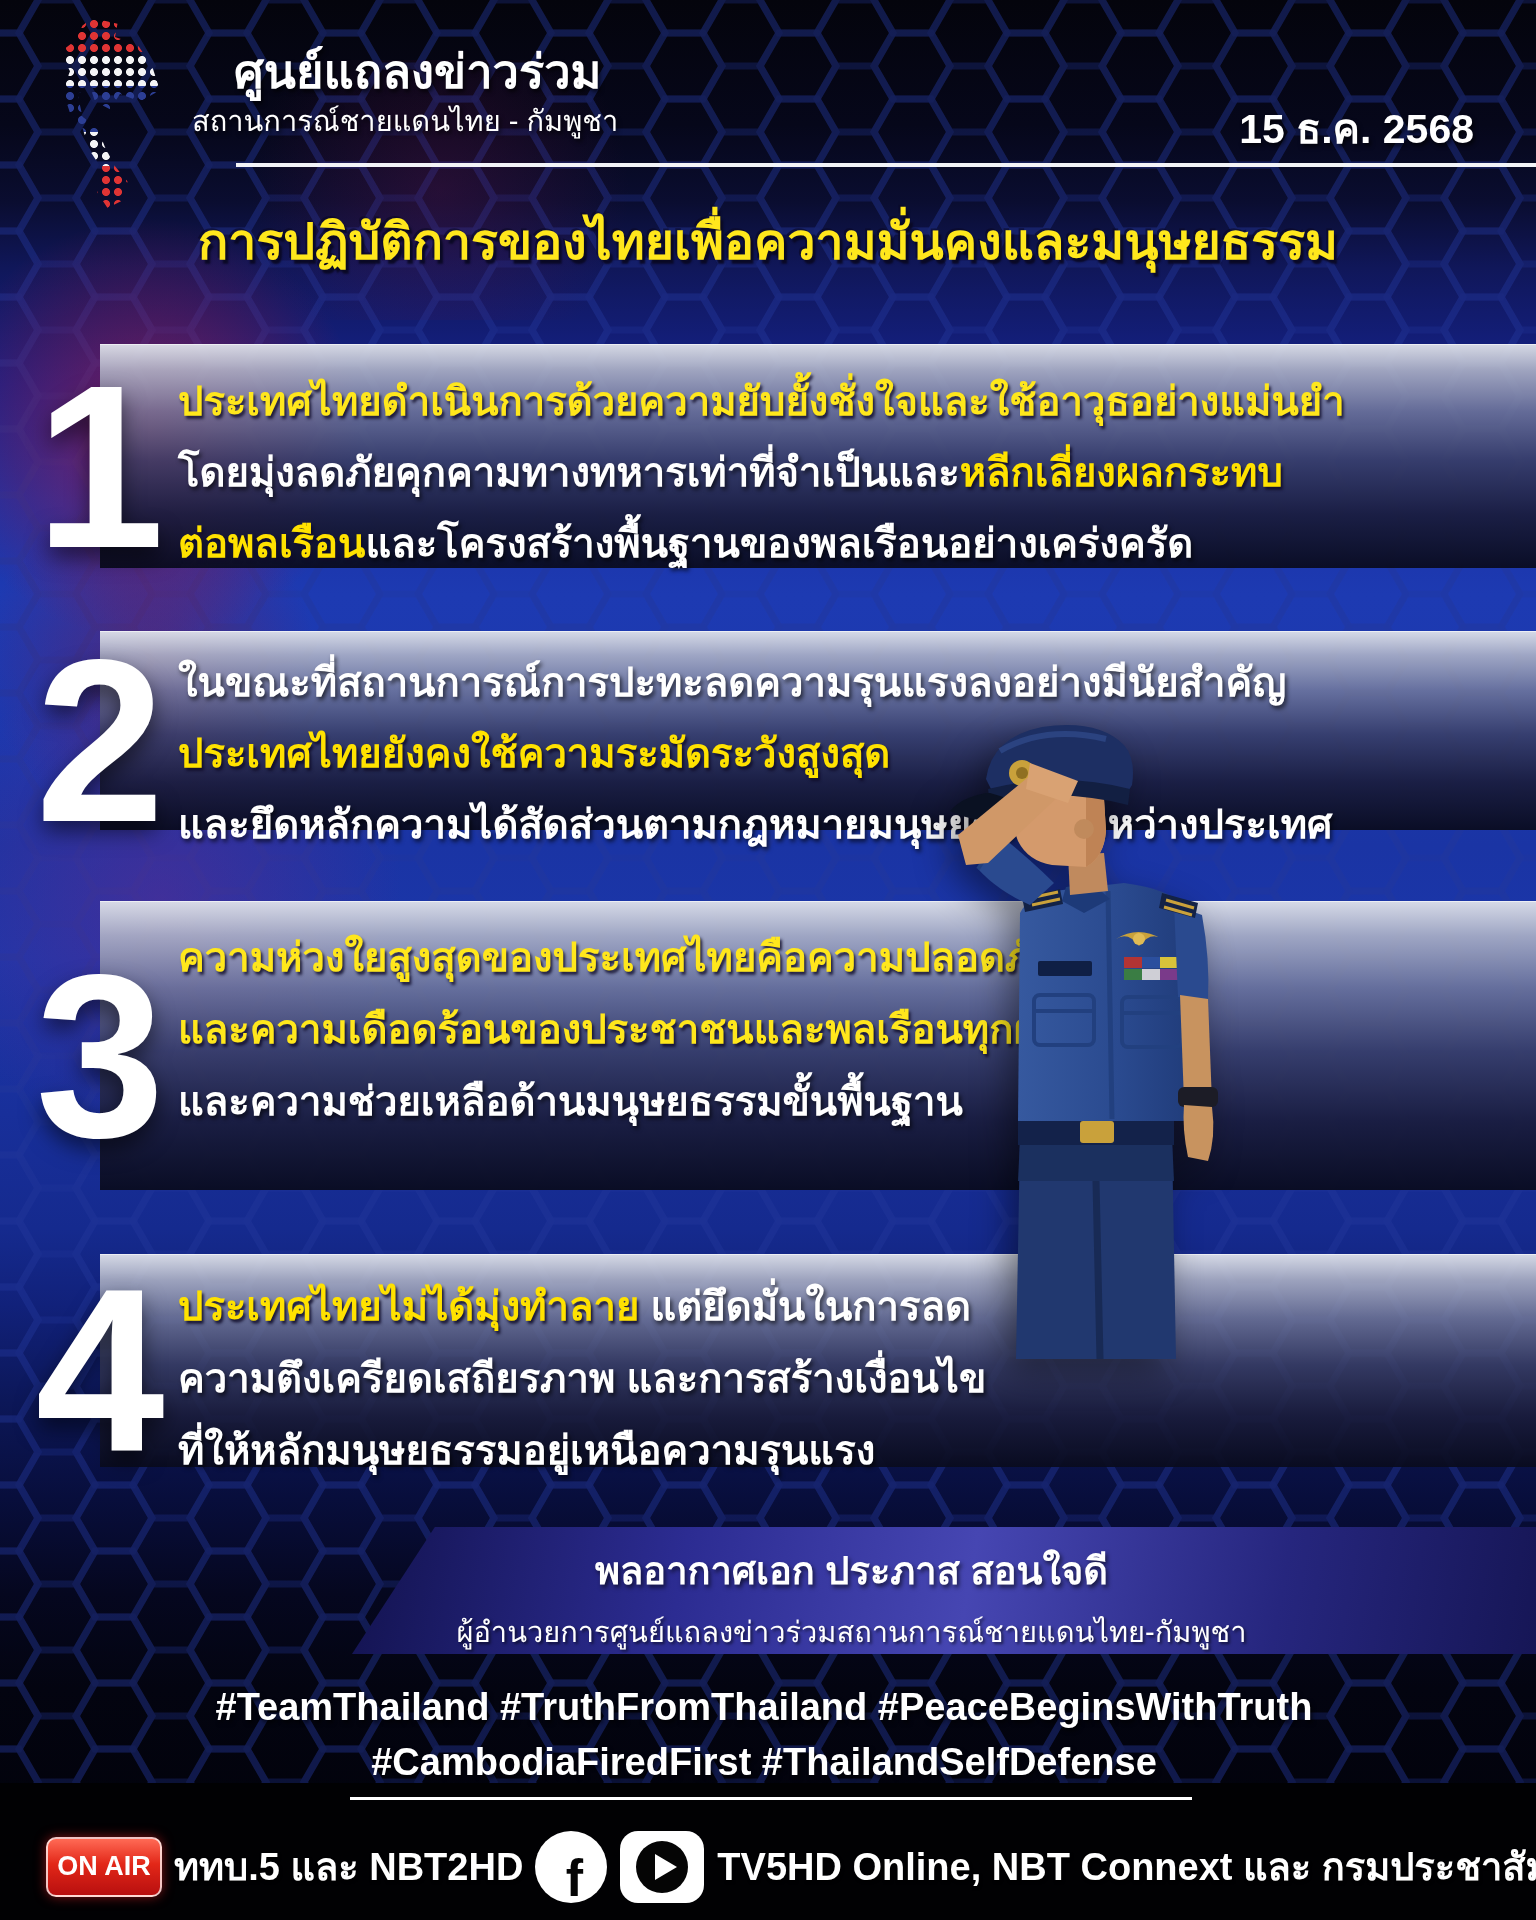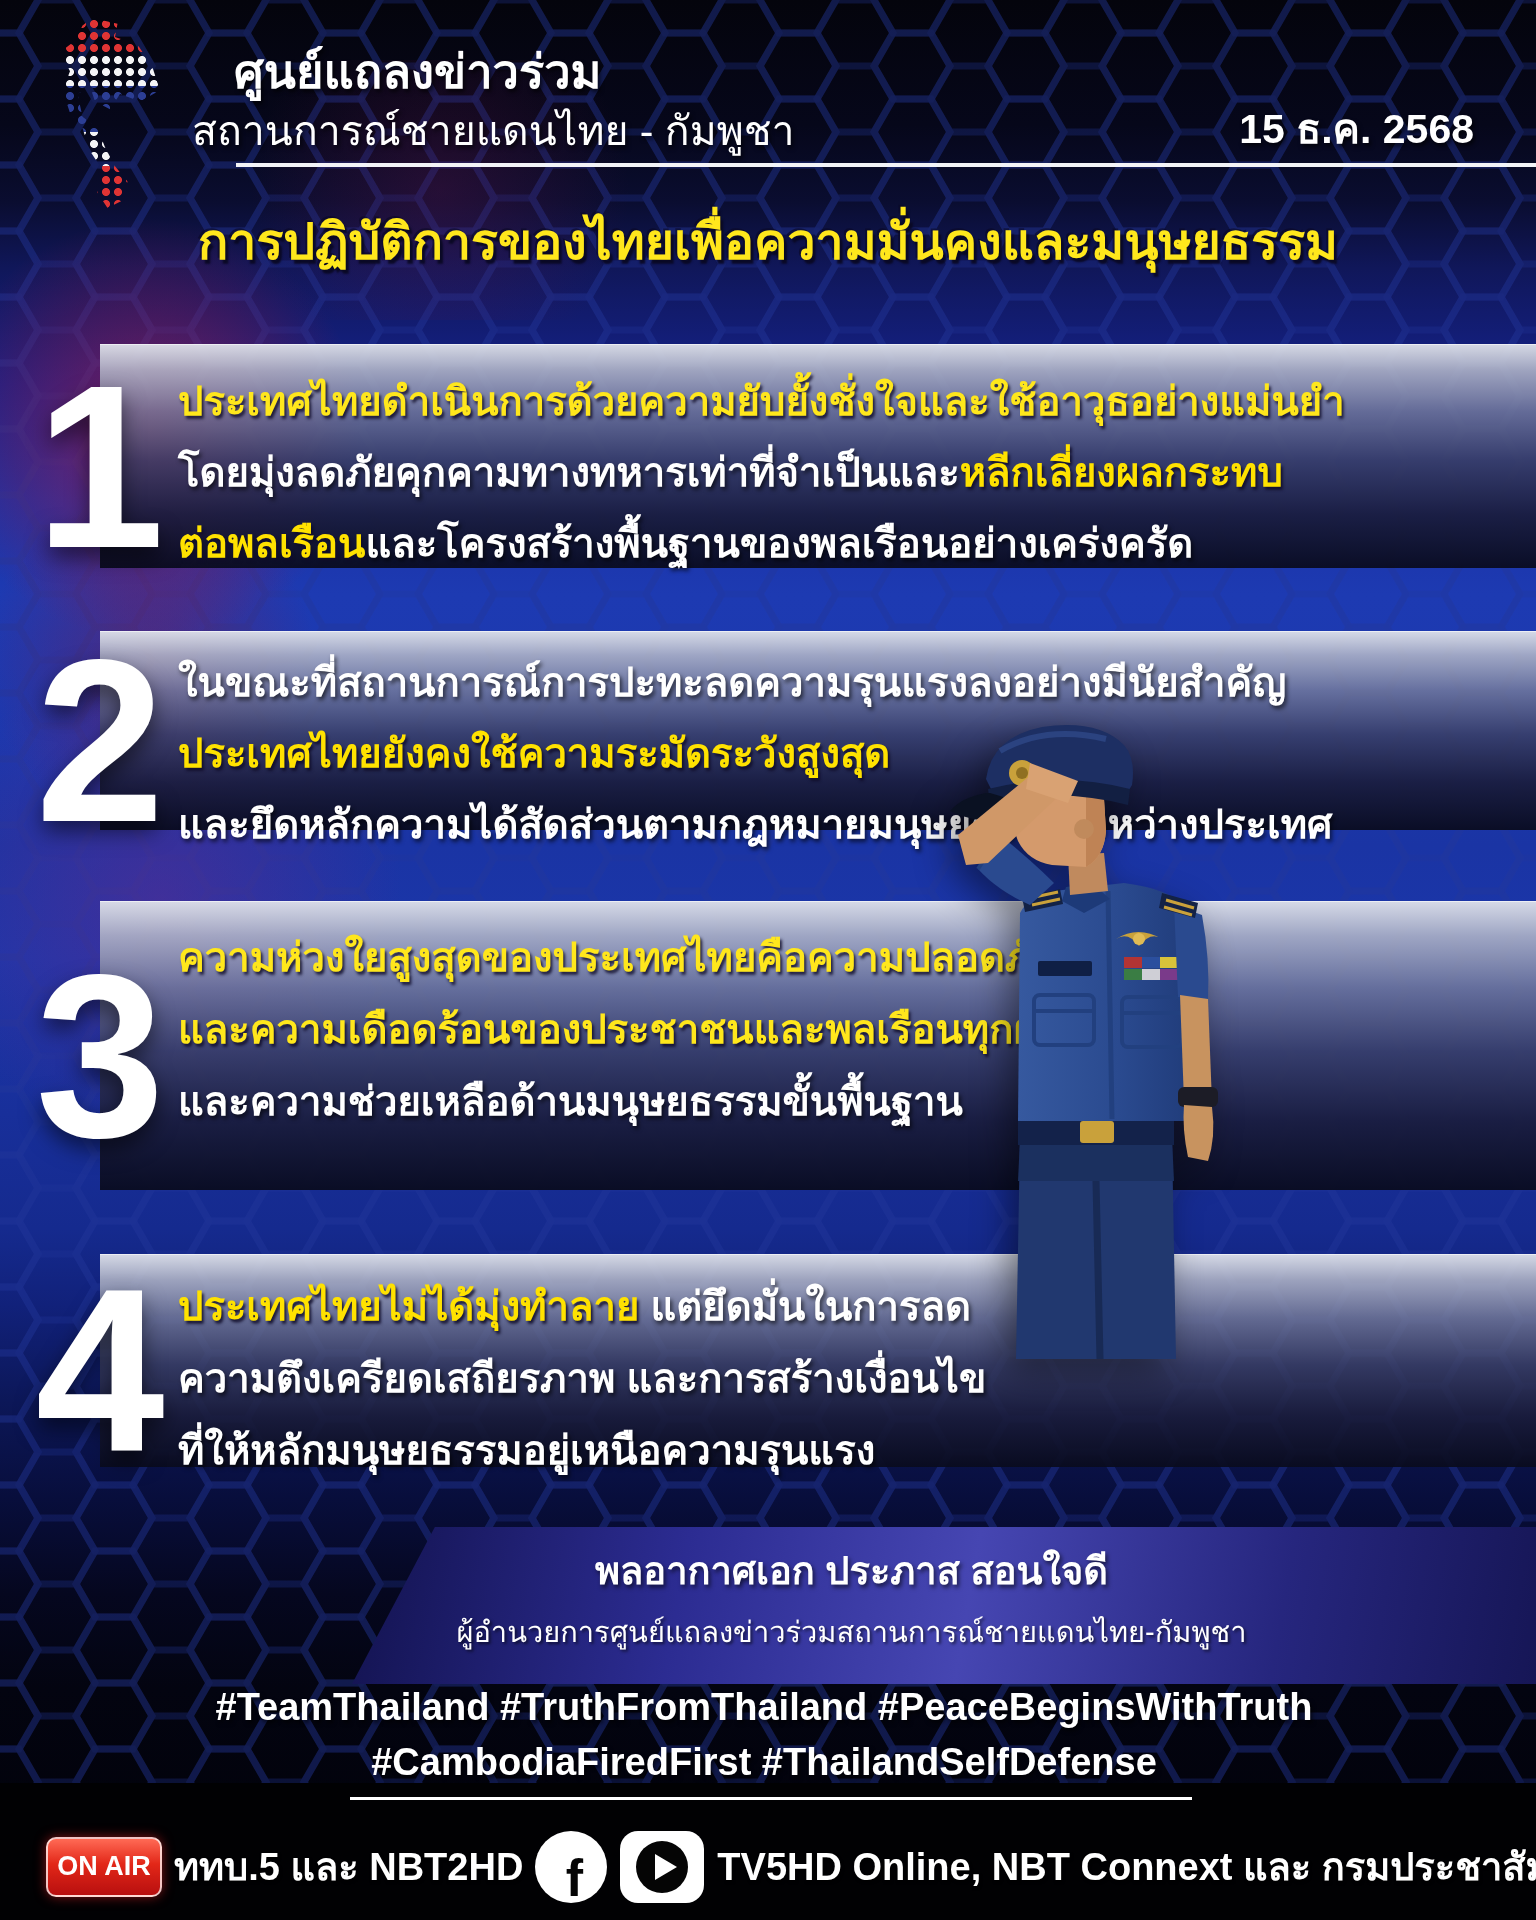--- a/index.html
+++ b/index.html
@@ -24,21 +24,21 @@
   
   .logo{position:absolute;left:40px;top:18px;width:125px;height:190px;z-index:3;
     background:linear-gradient(180deg,#e03434 0%,#e03434 18%,#f4f4f6 18%,#f4f4f6 36%,#2c3e94 36%,#2c3e94 60%,#f4f4f6 60%,#f4f4f6 78%,#e03434 78%,#e03434 100%);
     -webkit-mask-image:radial-gradient(circle 5px,#000 3.6px,transparent 4.4px);
     -webkit-mask-size:12px 12px;
     mask-image:radial-gradient(circle 5px,#000 3.6px,transparent 4.4px);
     mask-size:12px 12px;
     clip-path:polygon(42% 0%,62% 3%,60% 10%,78% 14%,90% 26%,96% 38%,80% 44%,64% 40%,56% 48%,44% 44%,40% 36%,30% 40%,34% 52%,46% 58%,52% 68%,60% 78%,70% 86%,66% 96%,54% 100%,46% 92%,50% 80%,40% 70%,34% 58%,24% 50%,18% 38%,24% 28%,16% 18%,28% 12%,34% 4%);}
   .h-title{position:absolute;left:192px;top:34px;z-index:3;color:#fff;font-size:47px;font-weight:800;
     text-shadow:2px 3px 4px rgba(0,0,0,.7);margin-left:42px;}
-  .h-sub{position:absolute;left:192px;top:98px;z-index:3;color:#fff;font-size:41px;font-weight:500;
+  .h-sub{position:absolute;left:192px;top:98px;z-index:3;color:#fff;font-size:29px;font-weight:500;
     text-shadow:2px 3px 4px rgba(0,0,0,.7);}
   .h-date{position:absolute;right:62px;top:96px;z-index:3;color:#fff;font-size:41px;font-weight:700;
     text-shadow:2px 3px 4px rgba(0,0,0,.7);}
   .h-line{position:absolute;left:236px;right:0;top:163px;height:4px;background:#f2f3f7;z-index:3;}
 
   .main-title{position:absolute;left:0;right:0;top:202px;z-index:3;text-align:center;
     color:#ffe71c;font-size:50px;font-weight:800;
     text-shadow:3px 4px 2px rgba(10,8,35,.95),-2px -2px 0 rgba(10,8,35,.6);}
 
   
@@ -61,21 +61,21 @@
   #p1 .plines{padding:22px 30px 0 78px;}  #p1 .pline{line-height:71px;}
   #p2 .plines{padding:16px 30px 0 78px;}  #p2 .pline{line-height:71px;}
   #p3 .plines{padding:20px 30px 0 78px;}  #p3 .pline{line-height:72px;}
   #p4 .plines{padding:16px 30px 0 78px;}  #p4 .pline{line-height:72px;}
 
   
   .officer{position:absolute;left:870px;top:698px;width:440px;height:662px;z-index:5;
     filter:drop-shadow(-10px 12px 18px rgba(0,0,0,.45));}
 
   
-  .sigband{position:absolute;left:352px;right:0;top:1527px;height:157px;z-index:3;
+  .sigband{position:absolute;left:352px;right:0;top:1527px;height:127px;z-index:3;
     clip-path:polygon(7% 0,100% 0,100% 100%,0 100%);
     background:linear-gradient(100deg,#131350 0%,#2c2c92 28%,#4646b2 52%,#26267e 78%,#161656 100%);
     box-shadow:0 14px 30px rgba(40,60,200,.25);}
   .sig-name{margin-top:13px;padding-right:185px;text-align:center;color:#fff;
     font-size:38px;font-weight:800;text-shadow:2px 3px 4px rgba(0,0,0,.6);}
   .sig-title{margin-top:8px;padding-right:185px;text-align:center;color:#fff;
     font-size:29px;font-weight:500;text-shadow:2px 2px 3px rgba(0,0,0,.6);}
 
   
   .hash{position:absolute;left:0;right:8px;text-align:center;color:#fff;z-index:3;

